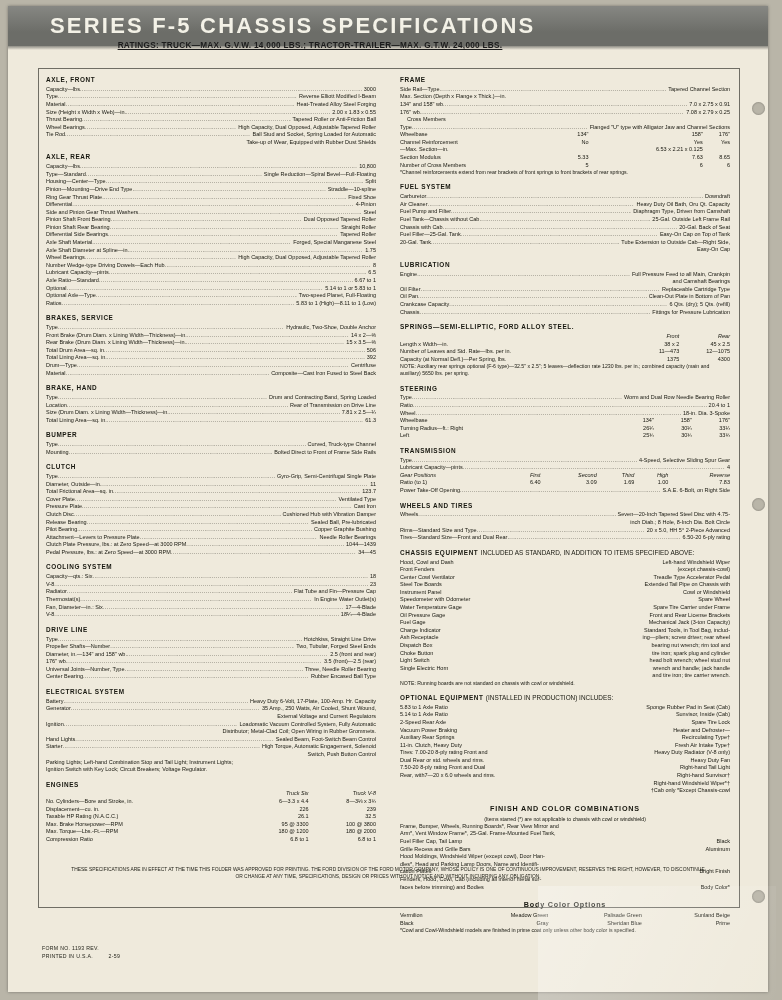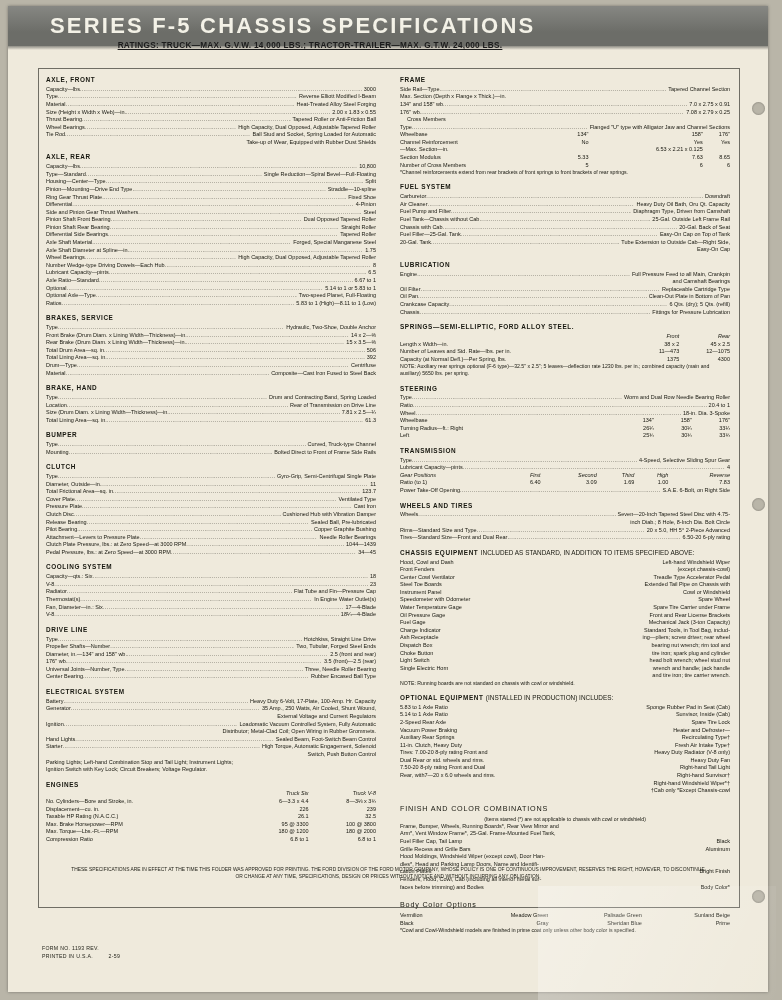--- a/index.html
+++ b/index.html
@@ -54,21 +54,21 @@
   }
   .colL{left:38px;width:330px;}
   .colR{left:392px;width:330px;}
 
   h3.sec{
     font-size:6.4px;font-weight:bold;letter-spacing:.6px;
     margin:7px 0 1px 0;text-transform:uppercase;
   }
   h3.sec:first-child{margin-top:0;}
   h3.cen{
-    text-align:left;font-size:7.2px;font-weight:normal;letter-spacing:.8px;
+    text-align:center;font-size:7.2px;font-weight:bold;letter-spacing:.8px;
     margin:9px 0 2px 0;
   }
   .row{display:flex;white-space:nowrap;overflow:hidden;}
   .row .k{flex:0 0 auto;}
   .row .dots{flex:1 1 auto;overflow:hidden;white-space:nowrap;
     letter-spacing:.4px;}
   .row .v{flex:0 0 auto;text-align:right;padding-left:2px;}
   .ind{padding-left:7px;}
   .ind2{padding-left:14px;}
   .center{text-align:center;}

